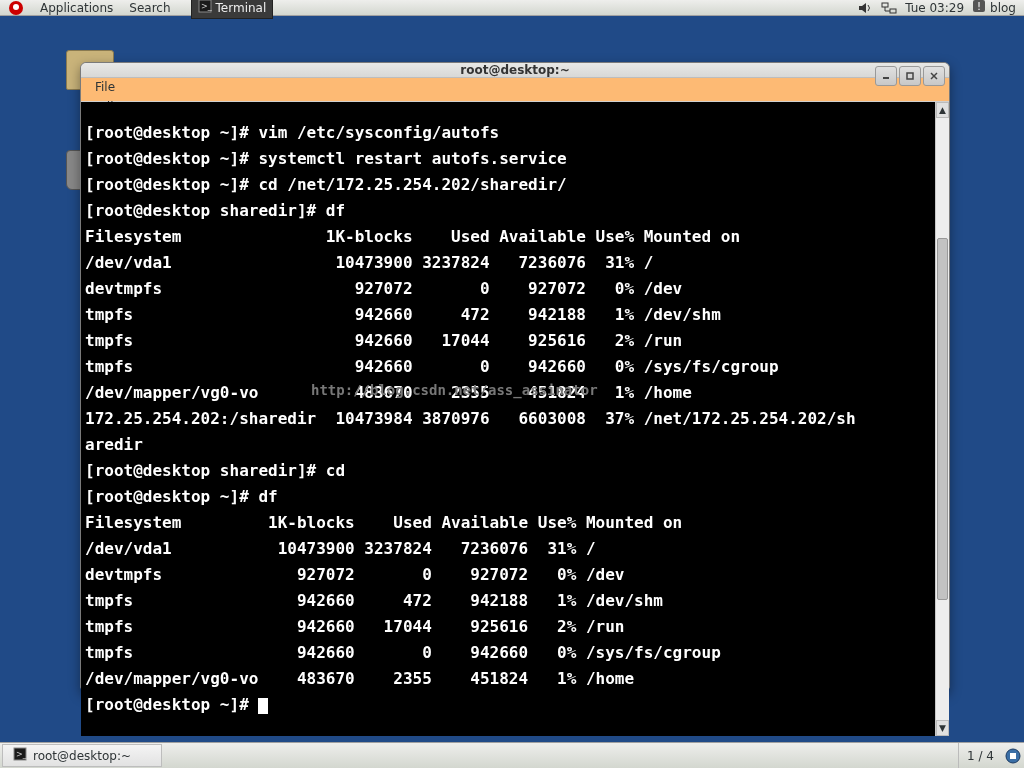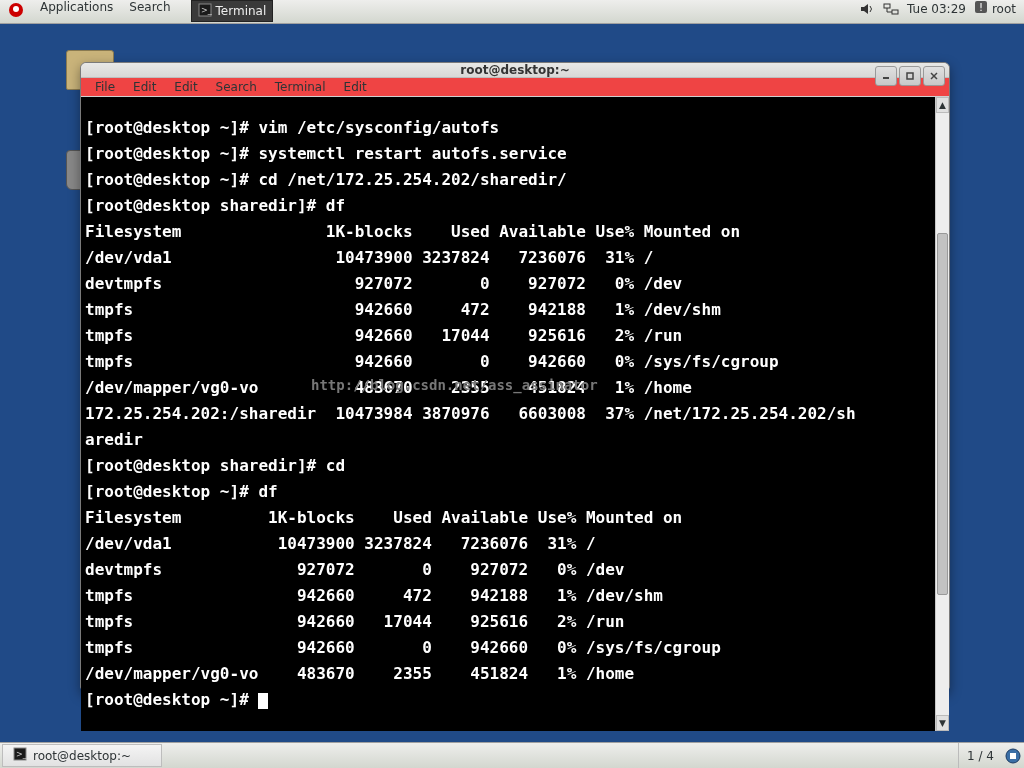--- a/index.html
+++ b/index.html
@@ -7,24 +7,24 @@
     width:1024px; height:768px;
     background:#204a87;
     font-family:"DejaVu Sans","Cantarell",sans-serif;
     font-size:13px;
     color:#2e3436;
     overflow:hidden;
     position:relative;
   }
   
   .top-panel {
-    position:absolute; top:0; left:0; right:0; height:24px;
+    position:absolute; top:0; left:0; right:0; height:16px;
     background:linear-gradient(#eeeeec,#d3d7cf);
     border-bottom:1px solid #a0a0a0;
-    display:flex; align-items:flex-start;
+    display:flex; align-items:center;
     font-size:12px;
   }
   .top-panel .hat {
     width:20px; height:20px; margin:0 6px;
     display:flex;align-items:center;justify-content:center;
   }
   .top-panel .menu-item { padding:0 8px; cursor:pointer; }
   .top-panel .task-btn {
     display:flex; align-items:center; gap:4px;
     margin-left:12px; padding:0 6px;
@@ -61,24 +61,25 @@
   .win-controls { position:absolute; right:4px; top:3px; display:flex; gap:2px; }
   .win-btn {
     width:22px;height:20px;
     background:linear-gradient(#e0e0e0,#c8c8c8);
     border:1px solid #999; border-radius:3px;
     display:flex;align-items:center;justify-content:center;
     font-size:11px;color:#444;
   }
   .menubar {
     height:24px;
-    background:#ef4444;
+    background:#fdba74;
     display:flex; align-items:flex-start; padding:0 6px;
     font-size:12px; gap:2px;
     border-bottom:1px solid #d0d0d0;
+    flex-direction:column;
   }
   .menubar span { padding:2px 8px; cursor:pointer; }
   .term-body {
     flex:1; display:flex; background:#000;
   }
   .term-text {
     flex:1;
     font-family:"DejaVu Sans Mono","Courier New",monospace;
     font-size:16px; font-weight:bold;
     color:#fff;
@@ -154,21 +155,21 @@
         </svg>
     </div>
     <div class="clock">Tue 03:29</div>
     <div class="user">
       <span>
         <svg width="14" height="14" viewBox="0 0 14 14">
             <rect x="1" y="1" width="12" height="12" rx="2" fill="#555"></rect>
             <text x="5" y="11" font-size="10" fill="#fff">!</text>
           </svg>
       </span>
-      <span>root</span>
+      <span>blog</span>
     </div>
   </div>
 </div>
 
 <div class="desktop-icon" style="left:60px; top:50px;">
   <div class="ic"></div>
   <div>h</div>
 </div>
 <div class="desktop-icon trash" style="left:60px; top:150px;">
   <div class="ic"></div>

